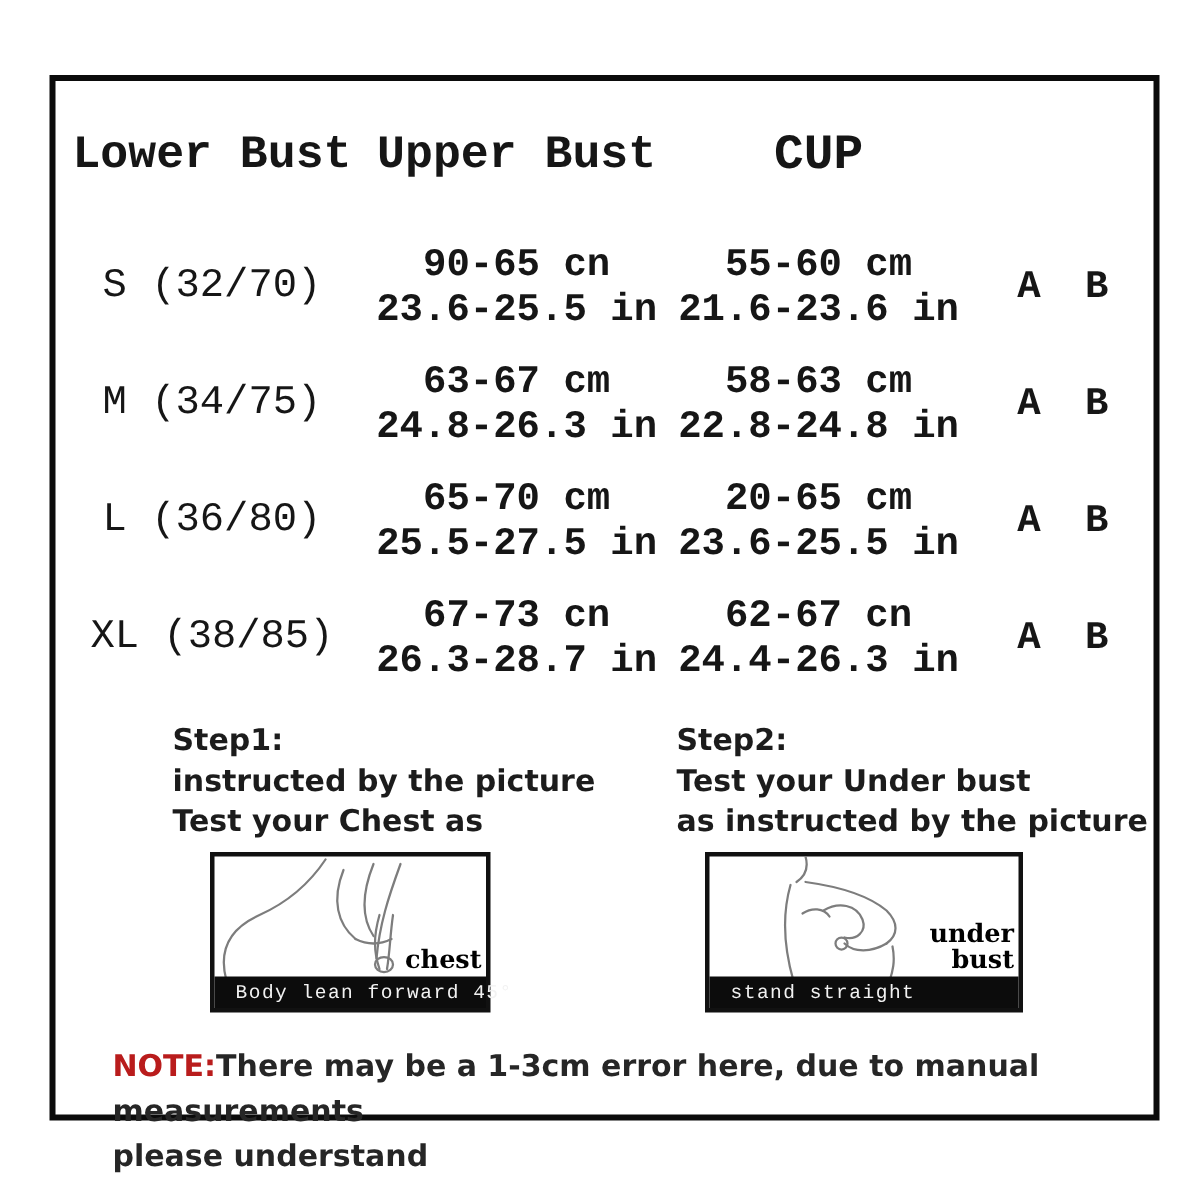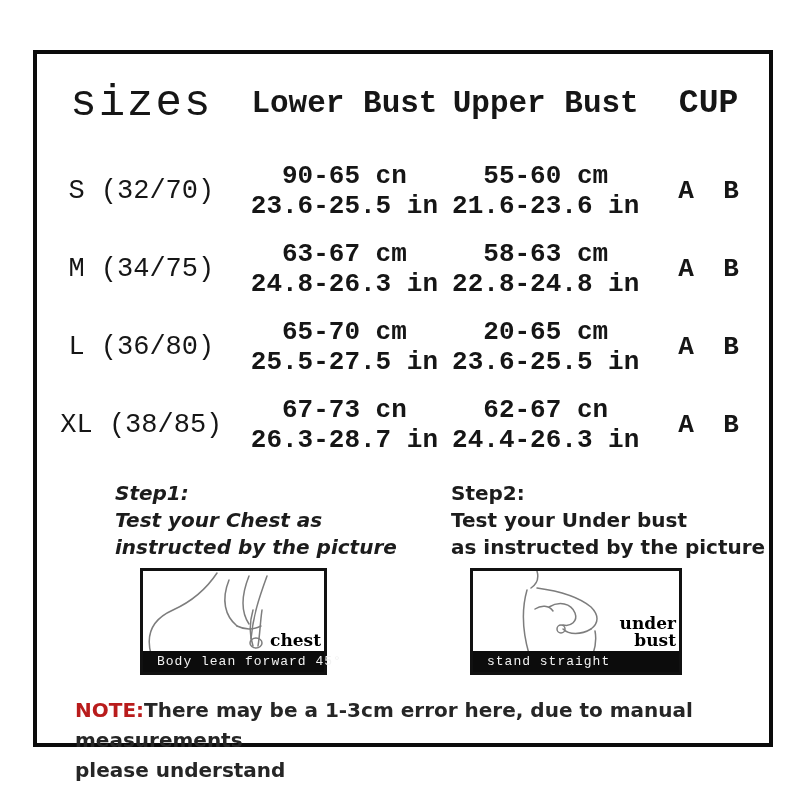--- a/index.html
+++ b/index.html
@@ -34,21 +34,21 @@
   
   .steps {
     display: grid;
     grid-template-columns: 50% 50%;
     margin-top: 16px;
     font-family: "DejaVu Sans", sans-serif;
     font-weight: 600;
     font-size: 20px;
     color: #1c1c1c;
   }
-  .step-1 { padding-left: 78px; font-style: italic; }
+  .step-1 { padding-left: 78px; }
   .step-2 { padding-left: 48px; }
   .step div { line-height: 27px; }
 
   
   .figures { position: relative; height: 112px; margin-top: 7px; }
   .figbox {
     position: absolute; top: 0;
     border: 3px solid #111;
     background: #fff;
   }
@@ -80,21 +80,20 @@
     color: #262626;
   }
   .note-label { color: #b91c1c; }
 </style>
 </head>
 <body>
 
 <div class="frame">
 
   <div class="trow thead">
-    <div class="h-sizes">sizes</div>
     <div class="h-bust">Lower Bust</div>
     <div class="h-bust">Upper Bust</div>
     <div class="h-cup">CUP</div>
   </div>
 
   <div class="trow drow">
     <div class="size-label">S (32/70)</div>
     <div class="cell2">
       <div>90-65 cn</div>
       <div>23.6-25.5 in</div>
@@ -141,22 +140,22 @@
     <div class="cell2">
       <div>62-67 cn</div>
       <div>24.4-26.3 in</div>
     </div>
     <div class="cup-cell">A B</div>
   </div>
 
   <div class="steps">
     <div class="step step-1">
       <div>Step1:</div>
+      <div>instructed by the picture</div>
       <div>Test your Chest as</div>
-      <div>instructed by the picture</div>
     </div>
     <div class="step step-2">
       <div>Step2:</div>
       <div>Test your Under bust</div>
       <div>as instructed by the picture</div>
     </div>
   </div>
 
   <div class="figures">
 

